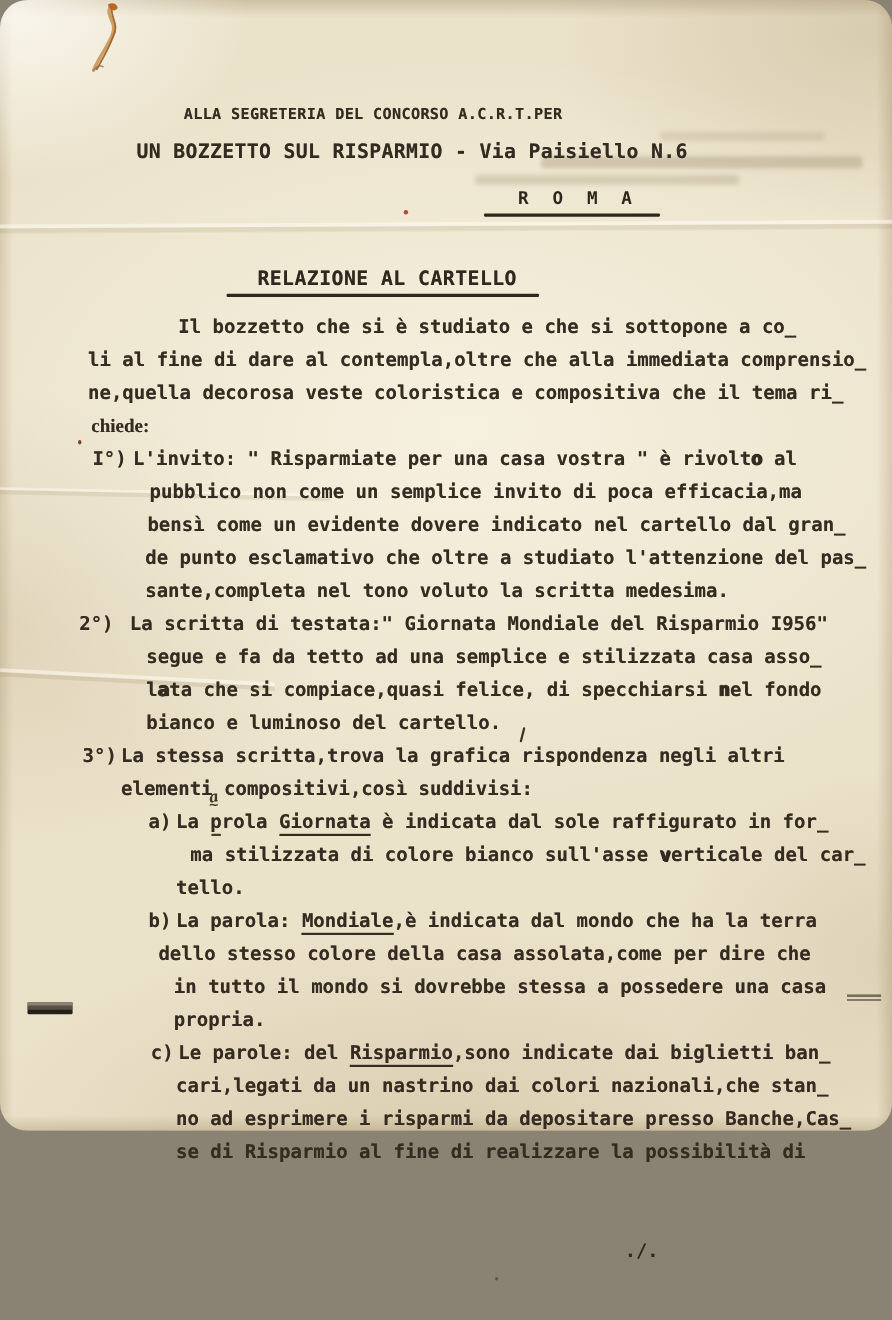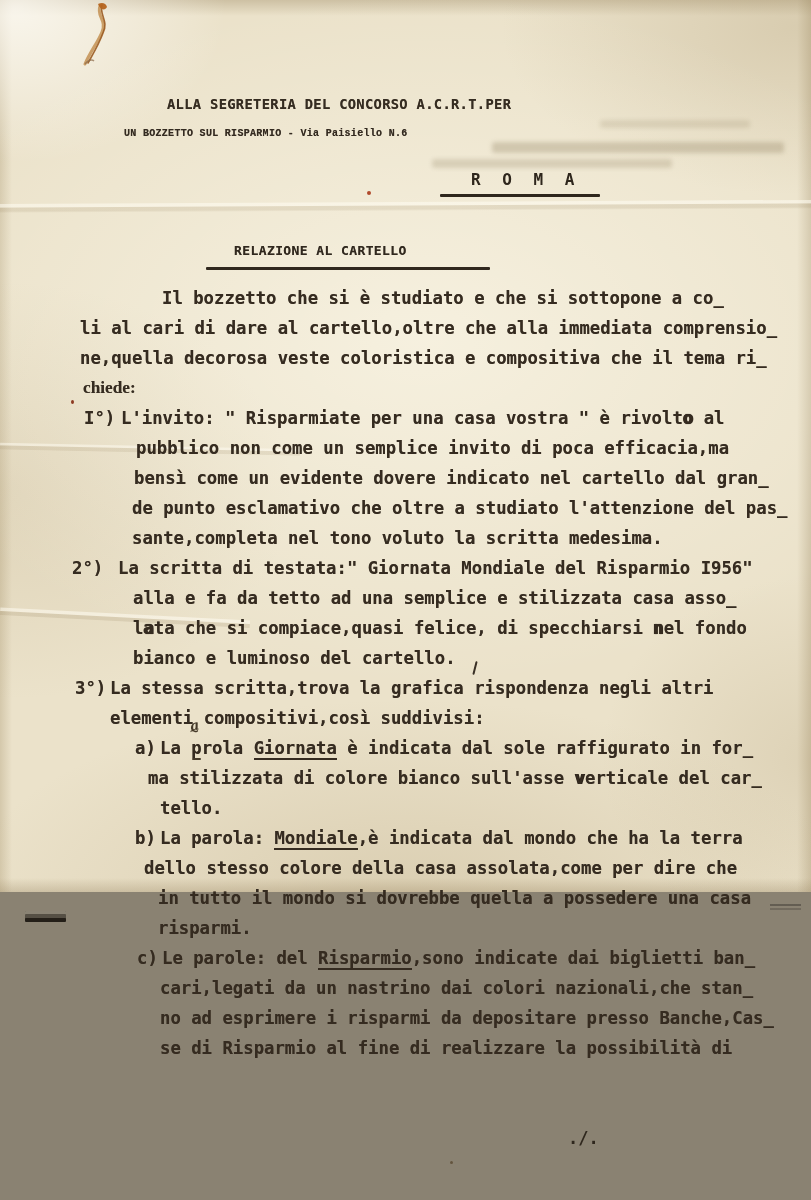--- a/index.html
+++ b/index.html
@@ -1,40 +1,41 @@
 <!DOCTYPE html>
 <html><head>
 <meta charset="utf-8">
 <style>
   html,body{margin:0;padding:0;}
   body{width:811px;height:1200px;overflow:hidden;background:#8a8272;}
   #page{
-    position:relative;width:811px;height:892px;
+    position:relative;width:811px;height:1028px;
     font-family:"DejaVu Sans Mono","Liberation Mono",monospace;
     color:#332a20;
     background-color:#ebe2ca;
     background-image:
       radial-gradient(ellipse 760px 480px at 52% 38%, rgba(255,252,240,0.55), rgba(255,252,240,0) 72%),
       radial-gradient(ellipse 300px 220px at 2% 1%, rgba(252,250,244,0.8), rgba(252,250,244,0) 70%),
       radial-gradient(ellipse 420px 240px at 98% 3%, rgba(168,148,108,0.28), rgba(168,148,108,0) 70%),
       radial-gradient(ellipse 420px 300px at 0% 55%, rgba(175,155,115,0.20), rgba(175,155,115,0) 70%),
       radial-gradient(ellipse 620px 280px at 50% 101%, rgba(178,158,118,0.30), rgba(178,158,118,0) 72%),
       radial-gradient(ellipse 300px 260px at 100% 85%, rgba(172,152,112,0.22), rgba(172,152,112,0) 70%),
       linear-gradient(180deg, rgba(150,130,92,0.35) 0px, rgba(150,130,92,0) 16px),
       linear-gradient(90deg, rgba(160,140,100,0.30) 0px, rgba(160,140,100,0) 12px),
       linear-gradient(270deg, rgba(150,130,92,0.33) 0px, rgba(150,130,92,0) 14px),
       linear-gradient(0deg, rgba(140,120,85,0.30) 0px, rgba(140,120,85,0) 14px);
+    border-radius: 25px;
   }
   .typed{white-space:pre;}
   
   .hdr1{position:absolute;left:167px;top:96px;font-size:13.8px;font-weight:bold;letter-spacing:0.3px;color:#352c21;text-shadow:0 0 0.5px rgba(53,44,33,0.6);}
-  .hdr2{position:absolute;left:124px;top:128px;font-size:10px;font-weight:bold;letter-spacing:0.3px;color:#332a20;text-shadow:0 0 0.5px rgba(53,44,33,0.6);font-family:Liberation Mono, monospace;}
+  .hdr2{position:absolute;left:124px;top:128px;font-size:18px;font-weight:bold;letter-spacing:0.3px;color:#332a20;text-shadow:0 0 0.5px rgba(53,44,33,0.6);}
   .city{position:absolute;left:471px;top:170px;font-size:16px;font-weight:bold;letter-spacing:6px;color:#2e261c;}
   .city-underline{position:absolute;left:440px;top:194px;width:160px;height:3px;background:#2e261c;border-radius:1px;}
-  .doc-title{position:absolute;left:234px;top:243px;font-size:13px;font-weight:bold;letter-spacing:0.4px;color:#30281e;text-shadow:0 0 0.5px rgba(48,40,30,0.6);}
+  .doc-title{position:absolute;left:234px;top:243px;font-size:18px;font-weight:bold;letter-spacing:0.4px;color:#30281e;text-shadow:0 0 0.5px rgba(48,40,30,0.6);}
   .title-underline{position:absolute;left:206px;top:267px;width:284px;height:3px;background:#30281e;border-radius:1px;}
   
   #body-lines{position:absolute;left:0;top:283px;width:811px;}
   .line{position:relative;height:30px;line-height:30px;font-size:17.3px;font-weight:bold;color:#352b20;text-shadow:0 0 0.4px rgba(53,43,32,0.55);}
   .line .marker,.line .txt{position:absolute;top:0;white-space:pre;}
   .useg{border-bottom:2px solid #352b20;padding-bottom:0px;}
   .ovseg{text-shadow:0.8px 0 0 currentColor,-0.6px 0 0 currentColor,0 0 1px currentColor;}
   .penseg{text-shadow:0.9px 0.4px 0 #2a2118,-0.5px 0 0 #2a2118;}
   .corr-wrap{position:relative;display:inline-block;}
   .hand-letter{position:absolute;left:-1px;top:-15px;font-family:"DejaVu Serif","Liberation Serif",serif;font-style:italic;font-weight:bold;font-size:14px;color:#453a29;transform:rotate(-10deg);text-shadow:none;line-height:14px;}
@@ -92,21 +93,21 @@
   <div class="city typed">R O M A</div>
   <div class="city-underline"></div>
   <div class="doc-title typed">RELAZIONE AL CARTELLO</div>
   <div class="title-underline"></div>
 
   <div id="body-lines">
       <div class="line">
         <span class="txt typed" style="left: 162px;">Il bozzetto che si è studiato e che si sottopone a co_</span>
       </div>
       <div class="line">
-        <span class="txt typed" style="left: 80px;">li al cari di dare al cartello,oltre che alla immediata comprensio_</span>
+        <span class="txt typed" style="left: 80px;">li al fine di dare al contempla,oltre che alla immediata comprensio_</span>
       </div>
       <div class="line">
         <span class="txt typed" style="left: 80px;">ne,quella decorosa veste coloristica e compositiva che il tema ri_</span>
       </div>
       <div class="line">
         <span class="txt typed" style="left: 83px; font-family: Liberation Serif, serif;">chiede:</span>
       </div>
       <div class="line">
         <span class="marker typed" style="left: 84px;">I°)</span>
         <span class="txt typed" style="left: 121px;">L'invito: " Risparmiate per una casa vostra " è rivolt<span class="ovseg">o</span> al</span>
@@ -121,57 +122,57 @@
         <span class="txt typed" style="left: 132px;">de punto esclamativo che oltre a studiato l'attenzione del pas_</span>
       </div>
       <div class="line">
         <span class="txt typed" style="left: 132px;">sante,completa nel tono voluto la scritta medesima.</span>
       </div>
       <div class="line">
         <span class="marker typed" style="left: 72px;">2°)</span>
         <span class="txt typed" style="left: 118px;">La scritta di testata:" Giornata Mondiale del Risparmio I956"</span>
       </div>
       <div class="line">
-        <span class="txt typed" style="left: 133px;">alla e fa da tetto ad una semplice e stilizzata casa asso_</span>
+        <span class="txt typed" style="left: 133px;">segue e fa da tetto ad una semplice e stilizzata casa asso_</span>
       </div>
       <div class="line">
         <span class="txt typed" style="left: 133px;">l<span class="ovseg">a</span>ta che si compiace,quasi felice, di specchiarsi <span class="ovseg">n</span>el fondo</span>
       </div>
       <div class="line">
         <span class="txt typed" style="left: 133px;">bianco e luminoso del cartello.</span>
       </div>
       <div class="line">
         <span class="marker typed" style="left: 75px;">3°)</span>
         <span class="txt typed" style="left: 110px;">La stessa scritta,trova la grafica rispondenza negli altri</span>
       </div>
       <div class="line">
         <span class="txt typed" style="left: 110px;">elementi compositivi,così suddivisi:</span>
       </div>
       <div class="line">
         <span class="marker typed" style="left: 135px;">a)</span>
         <span class="txt typed" style="left: 160px;">La <span class="corr-wrap">p<span class="hand-letter">a</span><span class="hand-caret">~</span><span class="hand-under"></span></span>rola <span class="useg">Giornata</span> è indicata dal sole raffigurato in for_</span>
       </div>
       <div class="line">
-        <span class="txt typed" style="left: 148px;">ma stilizzata di colore bianco sull'asse <span class="penseg">v</span>erticale del car_</span>
+        <span class="txt typed" style="left: 173px;">ma stilizzata di colore bianco sull'asse <span class="penseg">v</span>erticale del car_</span>
       </div>
       <div class="line">
         <span class="txt typed" style="left: 160px;">tello.</span>
       </div>
       <div class="line">
         <span class="marker typed" style="left: 135px;">b)</span>
         <span class="txt typed" style="left: 160px;">La parola: <span class="useg">Mondiale</span>,è indicata dal mondo che ha la terra</span>
       </div>
       <div class="line">
         <span class="txt typed" style="left: 144px;">dello stesso colore della casa assolata,come per dire che</span>
       </div>
       <div class="line">
-        <span class="txt typed" style="left: 158px;">in tutto il mondo si dovrebbe quella a possedere una casa</span>
+        <span class="txt typed" style="left: 158px;">in tutto il mondo si dovrebbe stessa a possedere una casa</span>
       </div>
       <div class="line">
-        <span class="txt typed" style="left: 158px;">risparmi.</span>
+        <span class="txt typed" style="left: 158px;">propria.</span>
       </div>
       <div class="line">
         <span class="marker typed" style="left: 137px;">c)</span>
         <span class="txt typed" style="left: 162px;">Le parole: del <span class="useg">Risparmio</span>,sono indicate dai biglietti ban_</span>
       </div>
       <div class="line">
         <span class="txt typed" style="left: 160px;">cari,legati da un nastrino dai colori nazionali,che stan_</span>
       </div>
       <div class="line">
         <span class="txt typed" style="left: 160px;">no ad esprimere i risparmi da depositare presso Banche,Cas_</span>

